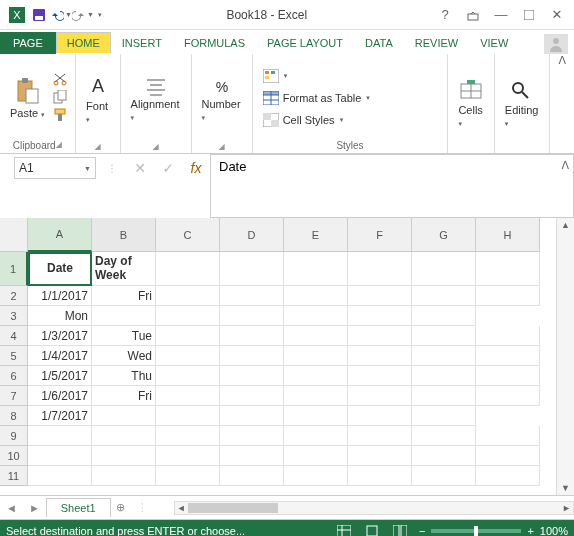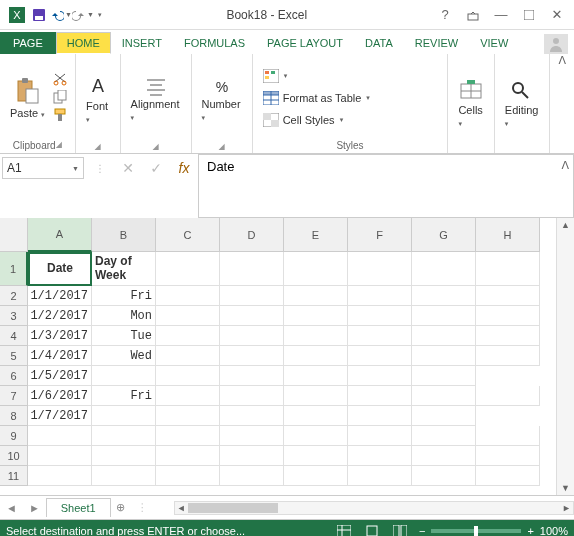--- a/index.html
+++ b/index.html
@@ -17,38 +17,38 @@
 .user-ico { width:24px; height:20px; background:#e0e0e0; margin-left:auto; margin-right:6px; display:flex; align-items:center; justify-content:center; color:#aaa; font-size:14px;}
 .ribbon { height:100px; border-bottom:1px solid #ccc; display:flex; background:#fff; font-size:11px; }
 .rgroup { display:flex; flex-direction:column; border-right:1px solid #ddd; padding:4px 6px 2px; }
 .rgroup-body { flex:1; display:flex; align-items:center; gap:4px; }
 .rgroup-label { text-align:right; color:#666; font-size:10px; padding-top:2px; display:flex; justify-content:center; gap:0;}
 .rgroup-label .dl { font-size:8px; color:#999;}
 .bigbtn { display:flex; flex-direction:column; align-items:center; gap:2px; padding:2px 4px; }
 .bigbtn .lbl { font-size:11px; color:#333; white-space:nowrap;}
 .smallcol { display:flex; flex-direction:column; gap:2px; }
 .smallbtn { height:20px; display:flex; align-items:center; gap:4px; padding:0 4px; font-size:11px; }
-.namebox { width:82px; height:22px; border:1px solid #ccc; margin-left:2px; display:flex; align-items:center; padding:0 4px; font-size:12px; justify-content:space-between; }
+.namebox { width:82px; height:22px; border:1px solid #ccc; margin-left:14px; display:flex; align-items:center; padding:0 4px; font-size:12px; justify-content:space-between; }
 .fxbar { display:flex; align-items:center; margin-left:6px; gap:8px; height:24px;}
 .fxbtn { width:20px; color:#bbb; font-size:14px; text-align:center; }
 .fbox { border:1px solid #ccc; margin:0 0 0 4px; height:64px; flex:1; padding:4px 8px; font-size:13px; color:#000; position:relative;}
 .fbox .exp { position:absolute; right:4px; top:4px; color:#666; font-size:11px;}
 .sheet-wrap { height:278px; display:flex; border-bottom:1px solid #ccc;}
 .rowheads { display:flex; flex-direction:column; }
 .corner { width:28px; height:34px; background:#f0f0f0; border-right:1px solid #ccc; border-bottom:1px solid #ccc;}
 .rowhead { width:28px; height:20px; background:#f0f0f0; border-right:1px solid #ccc; border-bottom:1px solid #ccc; display:flex; align-items:center; justify-content:center; font-size:11px; color:#555;}
 .grid { flex:1; overflow:hidden; position:relative; display:flex; flex-direction:column;}
 .colheads { display:flex; height:34px; }
 .colhead { width:64px; height:34px; background:#f0f0f0; border-right:1px solid #ccc; border-bottom:1px solid #ccc; display:flex; align-items:center; justify-content:center; font-size:11px; color:#555; position:relative;}
 .colhead.sel { background:#d6e9d8; border-bottom:2px solid #217346;}
 .colhead.active { background:#e8e8e8;}
 .row { display:flex; height:20px; }
 .row.hdr { height:34px; }
 .cell { width:64px; height:100%; border-right:1px solid #e0e0e0; border-bottom:1px solid #e0e0e0; padding:0 3px; display:flex; align-items:center; font-size:12px; }
-.cell.r { justify-content:flex-end;font-family:Liberation Mono, monospace; }
+.cell.r { justify-content:flex-end; }
 .cell.c { justify-content:center; font-weight:600; }
 .cell.sel { border:2px solid #217346; background:#fff; }
 .hdr .cell { white-space:normal; line-height:1.1; font-weight:600; }
 .vscroll { width:18px; background:#f5f5f5; border-left:1px solid #ddd; display:flex; flex-direction:column; align-items:center;}
 .vscroll .arrow { font-size:9px; color:#666; padding:2px 0;}
 .tabs-bottom { height:24px; display:flex; align-items:center; border-bottom:1px solid #ccc; font-size:11px;}
 .tabs-bottom .nav { padding:0 6px; color:#888;}
 .sheet-tab { padding:3px 14px; border:1px solid #ccc; border-bottom:none; background:#fff; color:#217346; }
 .newsheet { width:20px; text-align:center; color:#888; }
 .hscroll { flex:1; margin-left:20px; display:flex; align-items:center;}
@@ -339,21 +339,20 @@
           <div class="cell r">1/1/2017</div>
           <div class="cell r">Fri</div>
           <div class="cell"></div>
           <div class="cell"></div>
           <div class="cell"></div>
           <div class="cell"></div>
           <div class="cell"></div>
           <div class="cell"></div>
         </div>
         <div class="row">
-          <div class="cell r">1/2/2017</div>
           <div class="cell r">Mon</div>
           <div class="cell"></div>
           <div class="cell"></div>
           <div class="cell"></div>
           <div class="cell"></div>
           <div class="cell"></div>
           <div class="cell"></div>
         </div>
         <div class="row">
           <div class="cell r">1/3/2017</div>
@@ -370,20 +369,21 @@
           <div class="cell r">Wed</div>
           <div class="cell"></div>
           <div class="cell"></div>
           <div class="cell"></div>
           <div class="cell"></div>
           <div class="cell"></div>
           <div class="cell"></div>
         </div>
         <div class="row">
           <div class="cell r">1/5/2017</div>
+          <div class="cell r">Thu</div>
           <div class="cell"></div>
           <div class="cell"></div>
           <div class="cell"></div>
           <div class="cell"></div>
           <div class="cell"></div>
           <div class="cell"></div>
         </div>
         <div class="row">
           <div class="cell r">1/6/2017</div>
           <div class="cell r">Fri</div>

